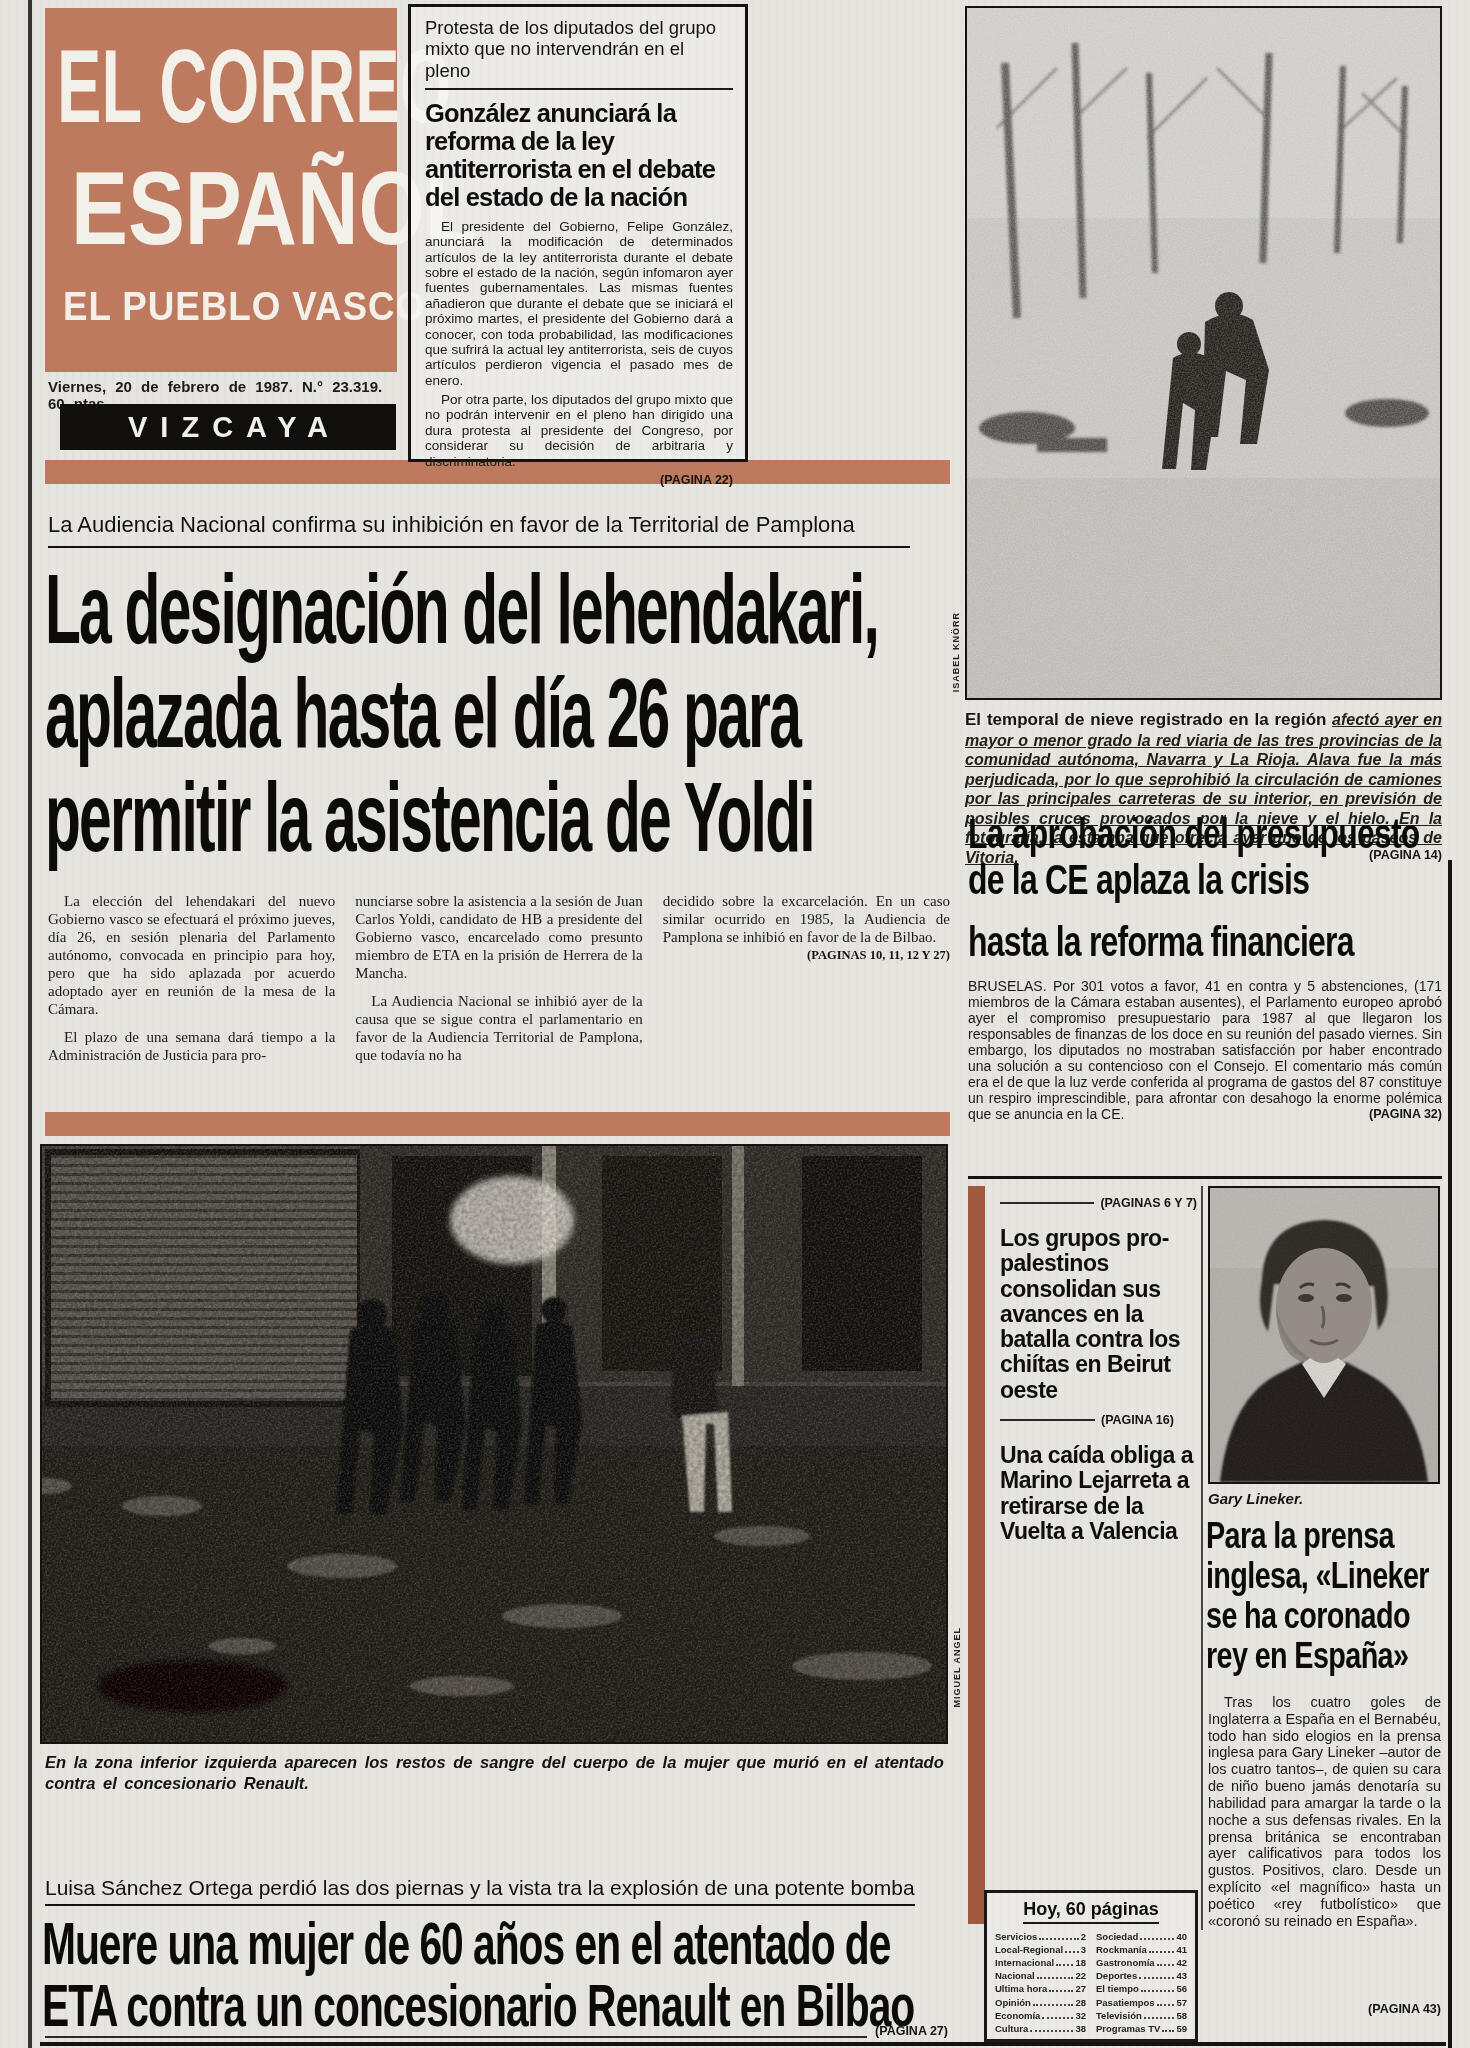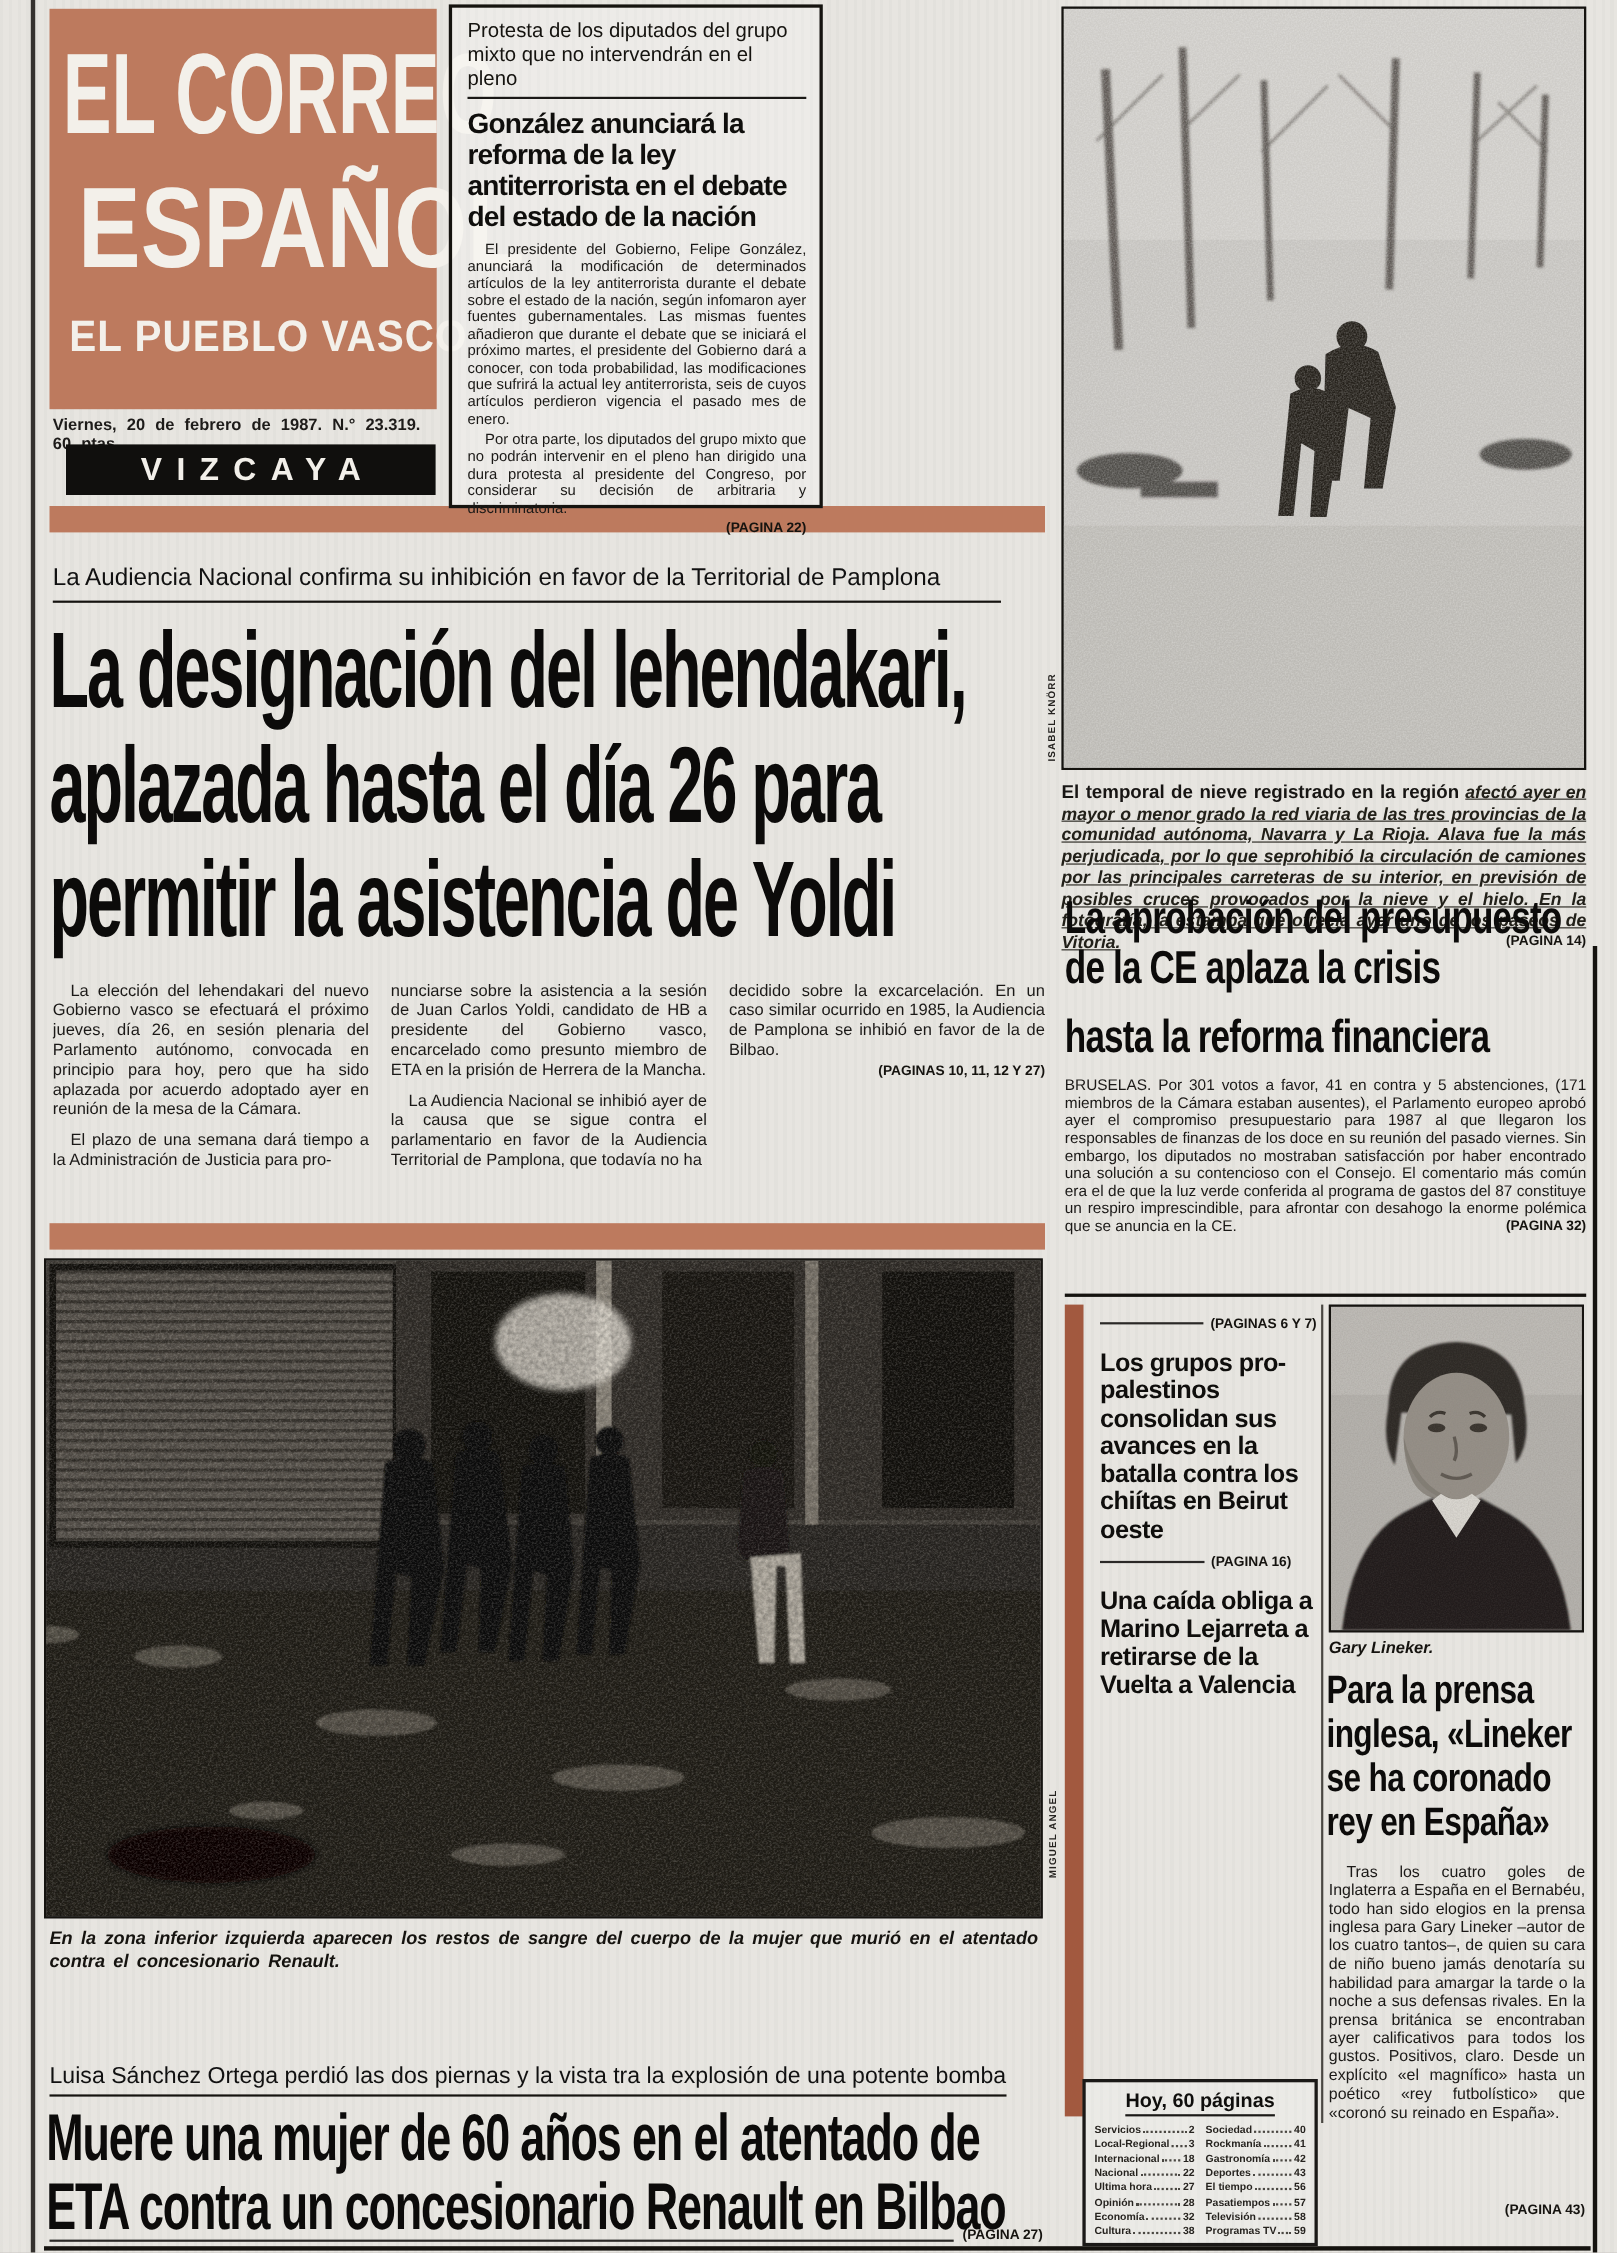--- a/index.html
+++ b/index.html
@@ -28,21 +28,21 @@
   .photo svg{display:block;width:100%;height:100%;}
   .vcredit{position:absolute;writing-mode:vertical-rl;transform:rotate(180deg);font-size:9px;font-weight:bold;letter-spacing:1px;color:#24221f;}
   
   #snow-caption{left:965px;top:710px;width:477px;font-size:16px;line-height:1.22;text-align:justify;color:#171513;}
   #snow-caption .lead{font-weight:bold;font-style:normal;font-size:17px;}
   #snow-caption .it{font-style:italic;font-weight:bold;color:#222019;text-decoration:underline;}
   
   #main-kicker{left:48px;top:512px;width:862px;font-size:22px;color:#111;padding-bottom:8px;border-bottom:2px solid #15130f;}
   .hl-line{display:block;}
   .hl-main{font-weight:bold;font-size:98px;letter-spacing:-3px;line-height:1;transform:scaleX(.60);color:#0c0b0a;}
-  #main-body{left:48px;top:892px;width:902px;height:222px;display:flex;gap:20px;overflow:hidden;}
+  #main-body{left:48px;top:892px;width:902px;height:222px;display:flex;gap:20px;overflow:hidden;font-family:Liberation Serif, serif;}
   #main-body .col{flex:1;font-size:15px;line-height:1.2;text-align:justify;color:#1b1917;}
   #main-body p{margin:0 0 10px;}
   .note{font-weight:bold;font-size:20px;line-height:1.15;letter-spacing:-.3px;color:#0f0e0c;text-align:left;}
   
   #bomb-caption{left:45px;top:1752px;width:903px;font-size:16.5px;font-weight:bold;font-style:italic;line-height:1.25;color:#15130f;word-spacing:3px;}
   #eta-kicker{left:45px;top:1876px;font-size:21px;color:#111;display:inline-block;padding-bottom:4px;border-bottom:2px solid #15130f;}
   .hl-eta{font-weight:bold;font-size:60px;letter-spacing:-1.5px;line-height:1;transform:scaleX(.68);color:#0c0b0a;}
   #eta-refrow{left:45px;top:2024px;width:903px;display:flex;align-items:flex-end;}
   #eta-refrow .rule{flex:1;border-top:2px solid #2a2826;margin-right:8px;}
   

